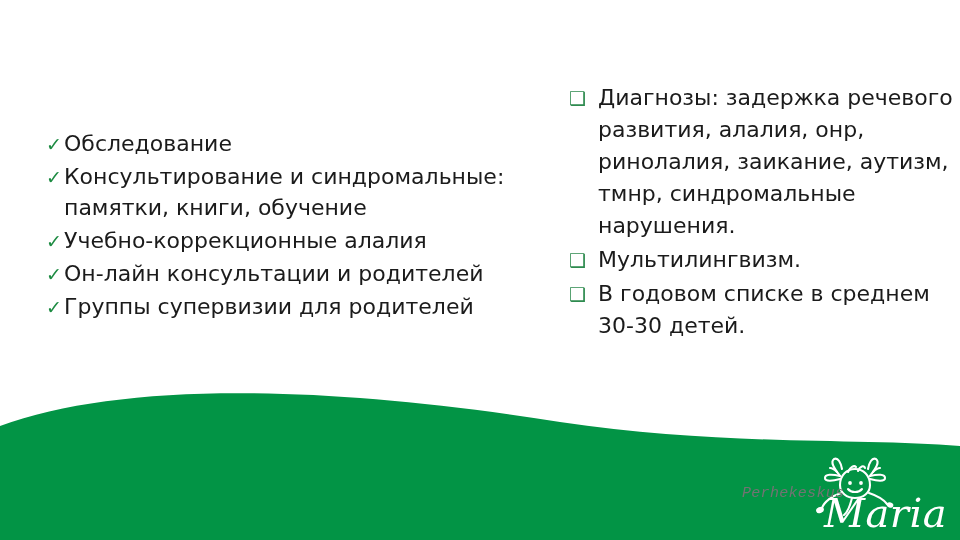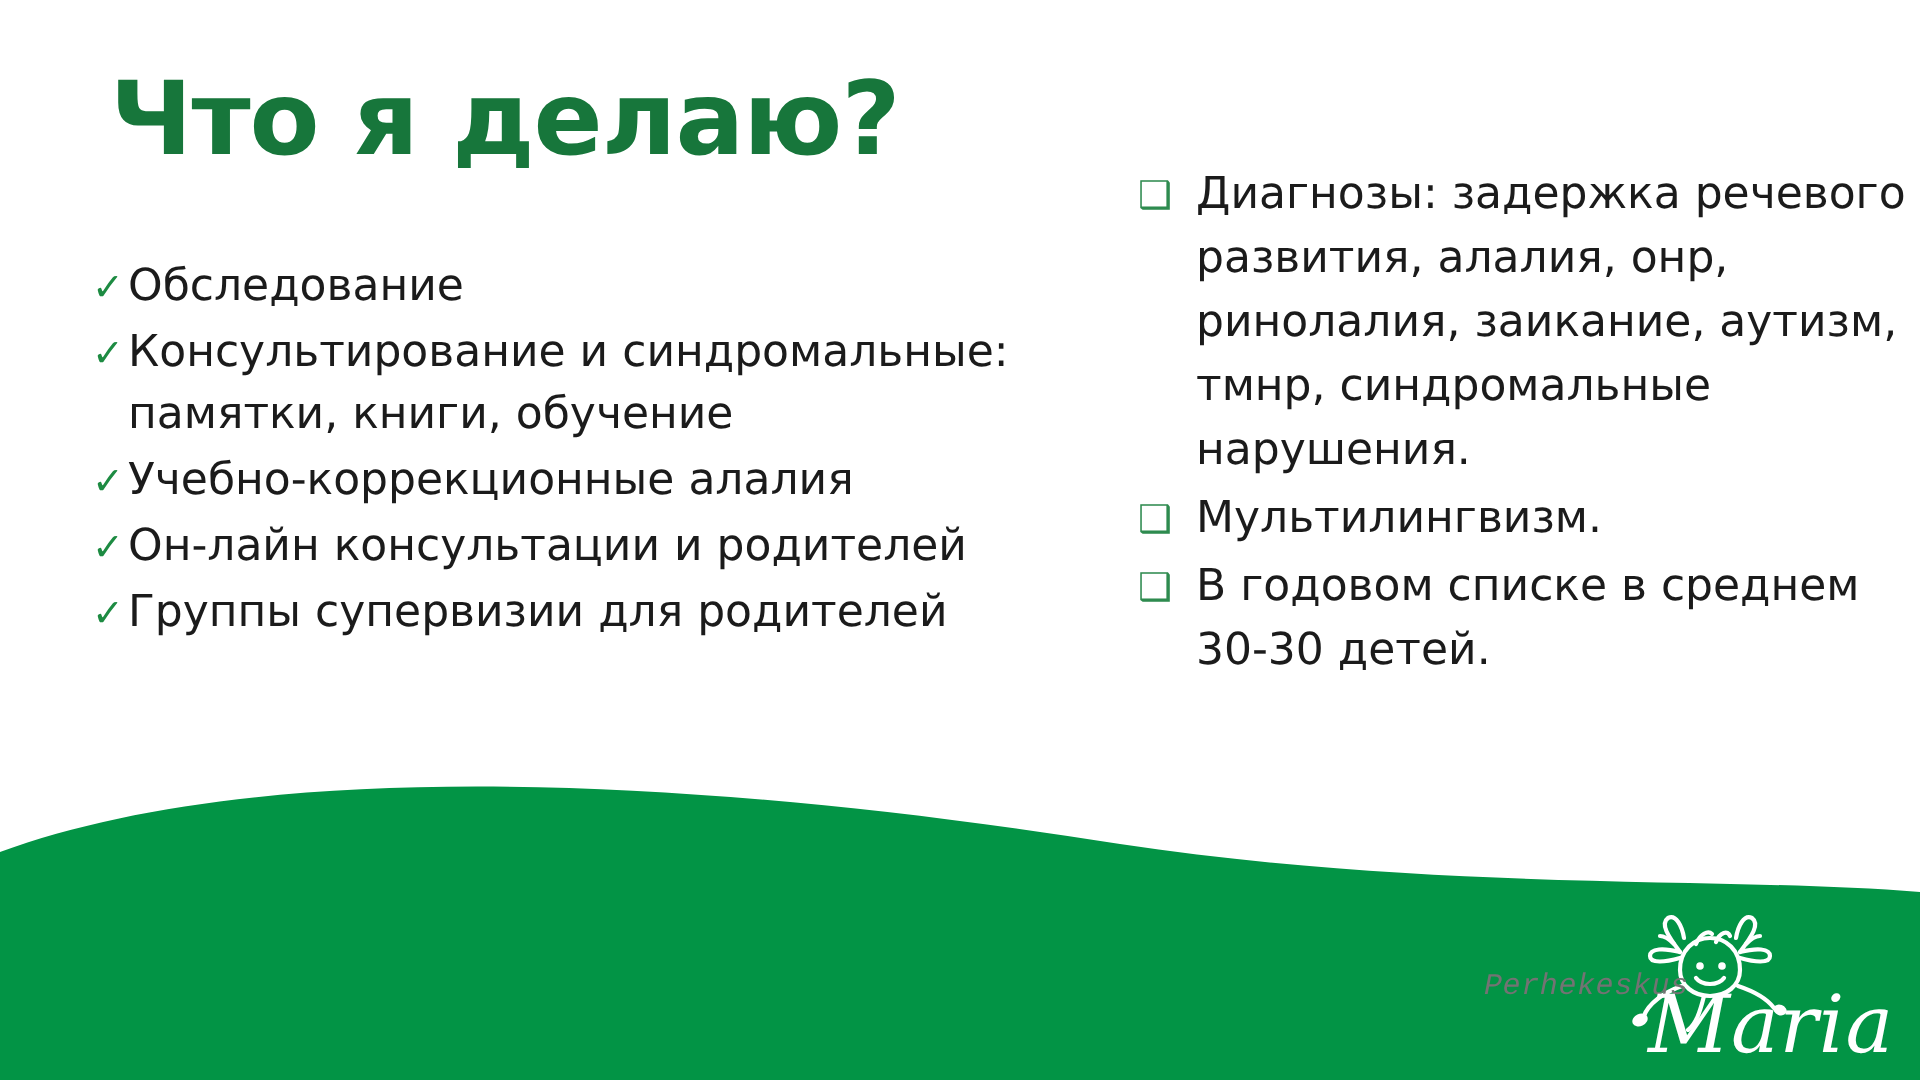--- a/index.html
+++ b/index.html
@@ -131,21 +131,20 @@
     top: 0px;
     width: 90px;
     height: 64px;
   }
 </style>
 </head>
 <body>
 
 <div id="slide">
 
-  <div id="slide-title">Что я делаю?</div>
 
   <div id="left-column" class="bullet-column">
 
     <div class="bullet-item">
       <span class="bullet-marker">✓</span>
       <span class="bullet-text">Обследование</span>
     </div>
 
     <div class="bullet-item">
       <span class="bullet-marker">✓</span>

